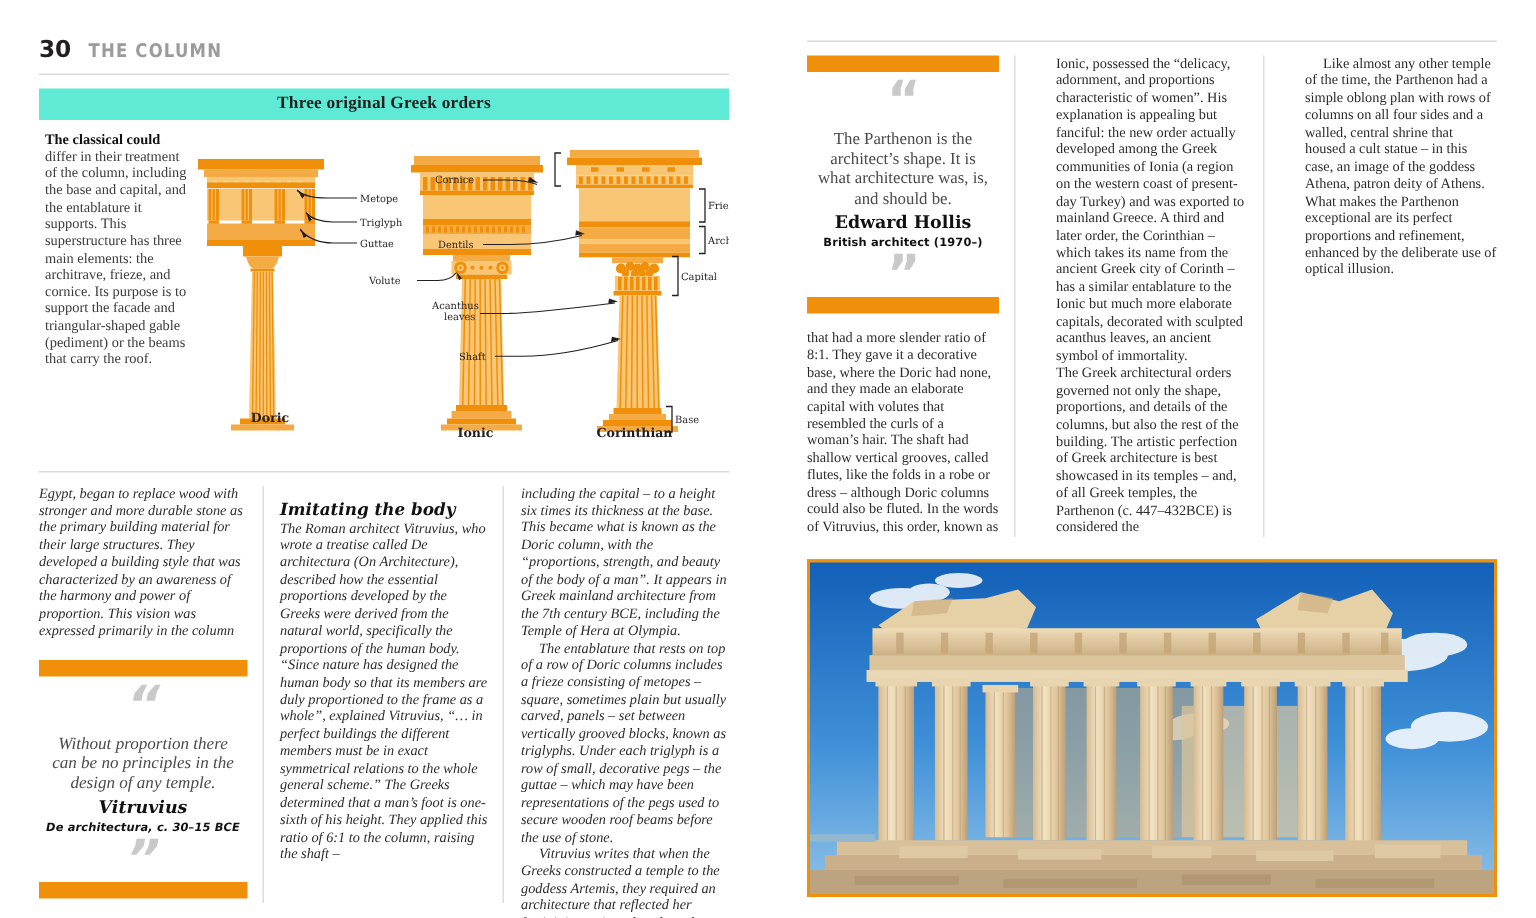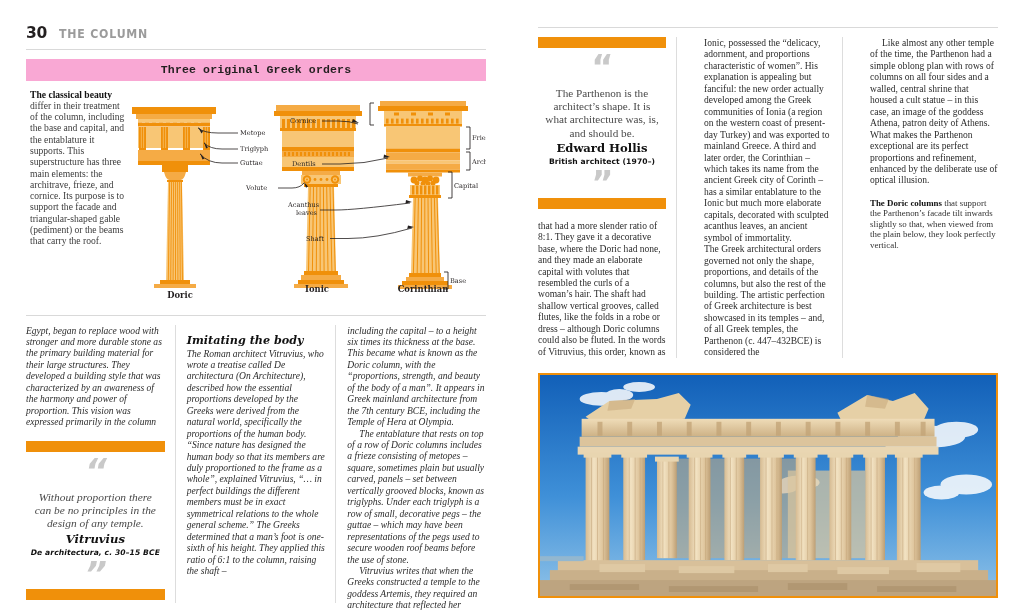--- a/index.html
+++ b/index.html
@@ -30,23 +30,23 @@
     transform:scaleX(0.88);transform-origin:left center;
   }
   .runhead.right .runtitle{transform-origin:right center;}
   .runhead.left .runtitle{margin-left:12px;}
   .runhead.right .folio{margin-left:12px;}
   .rule-top{height:1px;background:#d9d9d9;margin-top:5px;}
 
   
   .feature{margin-top:9px;}
   .feature-title{
-    background:#f9a8d4;
+    background:#5eead4;
     text-align:center;
-    font-family:Liberation Mono, monospace;
+    font-family:Liberation Serif, serif;
     font-weight:bold;
     font-size:11.5px;
     color:#231f20;
     padding:4px 0 4.5px 0;
     letter-spacing:0.15px;
   }
   .feature-body{
     position:relative;
     height:230px;
     background:#ffffff;
@@ -169,21 +169,21 @@
       <span class="folio">30</span>
       <span class="runtitle">THE COLUMN</span>
     </div>
     <div class="rule-top"></div>
 
     <div class="feature">
       <div class="feature-title">Three original Greek orders</div>
       <div class="feature-body">
 
         <div class="feature-intro">
-          <b>The classical beauty</b><span> differ in their treatment of the column, including the base and capital, and the entablature it supports. This superstructure has three main elements: the architrave, frieze, and cornice. Its purpose is to support the facade and triangular-shaped gable (pediment) or the beams that carry the roof.</span>
+          <b>The classical could</b><span> differ in their treatment of the column, including the base and capital, and the entablature it supports. This superstructure has three main elements: the architrave, frieze, and cornice. Its purpose is to support the facade and triangular-shaped gable (pediment) or the beams that carry the roof.</span>
         </div>
 
         <div class="diagram">
           <svg class="dg" width="360" height="230" viewBox="0 0 360 230" xmlns="http://www.w3.org/2000/svg">
             <defs>
               <g id="fluteset"></g>
             </defs>
 
             <g>
 
@@ -482,21 +482,21 @@
             </g>
             <g font-family="DejaVu Serif, serif" font-size="6.6" fill="#231f20">
               <text x="346" y="59">Frieze</text>
               <text x="346" y="82.5">Architrave</text>
               <text x="328" y="106.5">Capital</text>
               <text x="324" y="202">Base</text>
             </g>
           </svg>
         </div>
 
-        <div class="colcaption" style="left:119px;top:209px;">Doric</div>
+        <div class="colcaption" style="left:119px;top:193px;">Doric</div>
         <div class="colcaption" style="left:256px;top:203px;">Ionic</div>
         <div class="colcaption" style="left:362px;top:203px;">Corinthian</div>
       </div>
     </div>
 
     <div class="rule-mid"></div>
 
     <div class="cols">
       <div class="col">
         <p>Egypt, began to replace wood with stronger and more durable stone as the primary building material for their large structures. They developed a building style that was characterized by an awareness of the harmony and power of proportion. This vision was expressed primarily in the column</p>
@@ -547,23 +547,20 @@
         <p style="margin-top:11px;">that had a more slender ratio of 8:1. They gave it a decorative base, where the Doric had none, and they made an elaborate capital with volutes that resembled the curls of a woman’s hair. The shaft had shallow vertical grooves, called flutes, like the folds in a robe or dress – although Doric columns could also be fluted. In the words of Vitruvius, this order, known as</p>
       </div>
 
       <div class="rcol">
         <p>Ionic, possessed the “delicacy, adornment, and proportions characteristic of women”. His explanation is appealing but fanciful: the new order actually developed among the Greek communities of Ionia (a region on the western coast of present-day Turkey) and was exported to mainland Greece. A third and later order, the Corinthian – which takes its name from the ancient Greek city of Corinth – has a similar entablature to the Ionic but much more elaborate capitals, decorated with sculpted acanthus leaves, an ancient symbol of immortality.</p>
         <p>The Greek architectural orders governed not only the shape, proportions, and details of the columns, but also the rest of the building. The artistic perfection of Greek architecture is best showcased in its temples – and, of all Greek temples, the Parthenon (c. 447–432BCE) is considered the</p>
       </div>
 
       <div class="rcol">
         <p class="ind">Like almost any other temple of the time, the Parthenon had a simple oblong plan with rows of columns on all four sides and a walled, central shrine that housed a cult statue – in this case, an image of the goddess Athena, patron deity of Athens. What makes the Parthenon exceptional are its perfect proportions and refinement, enhanced by the deliberate use of optical illusion.</p>
-        <div class="caption">
-          <b>The Doric columns</b><span> that support the Parthenon’s facade tilt inwards slightly so that, when viewed from the plain below, they look perfectly vertical.</span>
-        </div>
       </div>
     </div>
 
     <div class="photo">
       <svg viewBox="0 0 460 222" preserveAspectRatio="none" xmlns="http://www.w3.org/2000/svg">
         <defs>
           <linearGradient id="sky" x1="0" y1="0" x2="0" y2="1">
             <stop offset="0%" stop-color="#1260b8"></stop>
             <stop offset="55%" stop-color="#3f90d8"></stop>
             <stop offset="100%" stop-color="#8fc2e8"></stop>

